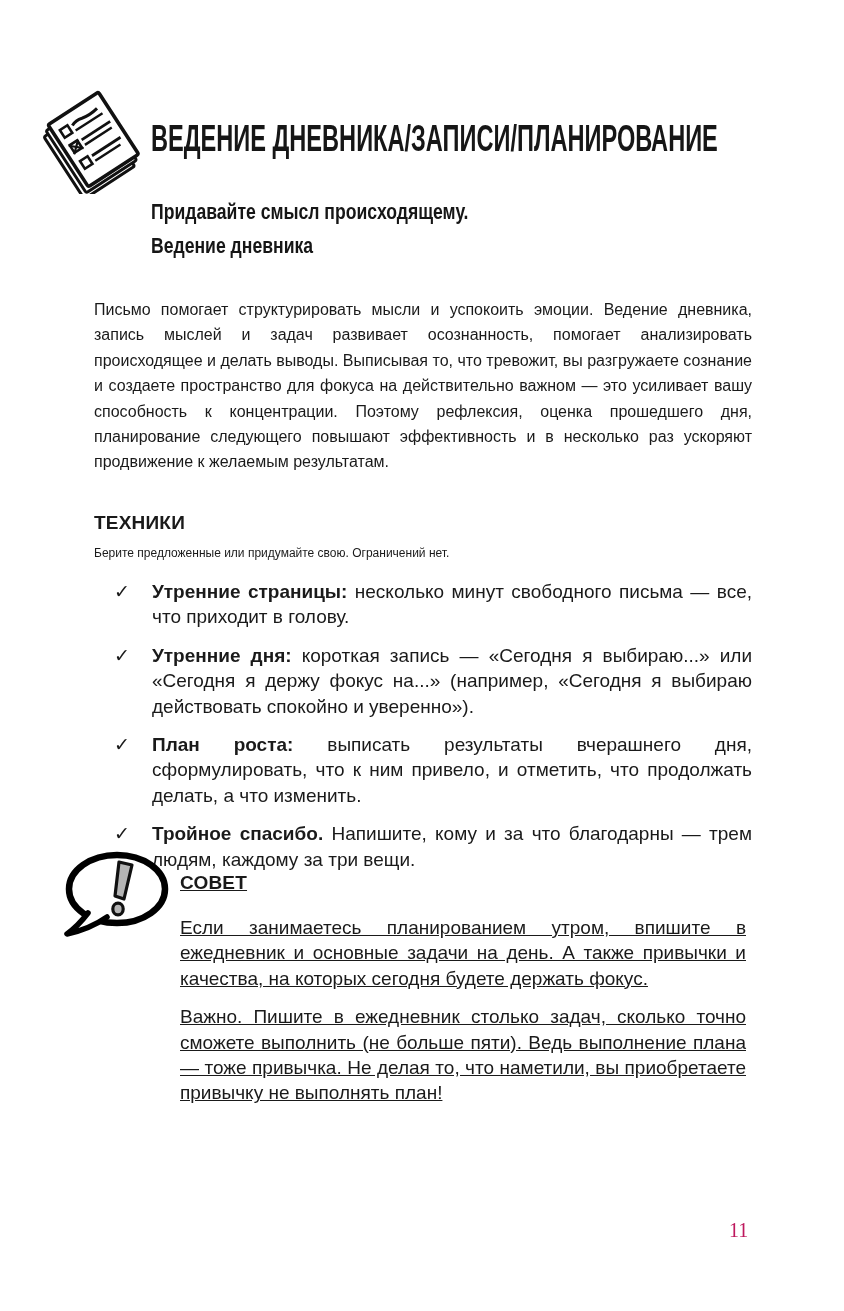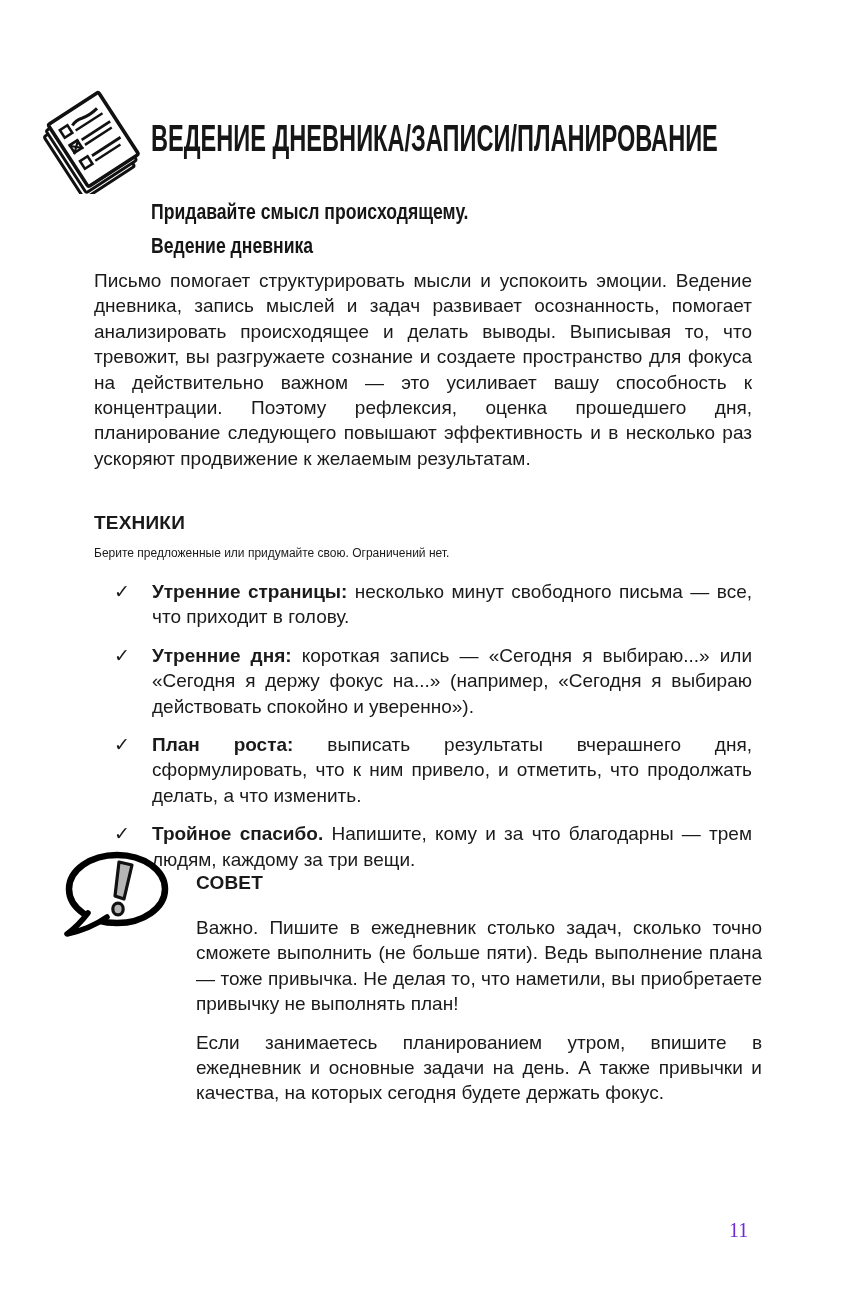--- a/index.html
+++ b/index.html
@@ -31,22 +31,22 @@
   }
   .subtitle {
     position: absolute; left: 151px; top: 195px;
     font-size: 22px; font-weight: 700; line-height: 34px;
     transform: scaleX(0.8); transform-origin: left top;
     white-space: nowrap; color: #161616;
   }
 
   
   .intro {
-    position: absolute; left: 94px; top: 268px; width: 658px;
-    font-size: 19px; line-height: 25.4px;
+    position: absolute; left: 94px; top: 297px; width: 658px;
+    font-size: 16px; line-height: 25.4px;
     text-align: justify;
   }
 
   
   .tech-heading {
     position: absolute; left: 94px; top: 512px;
     font-size: 19px; font-weight: 700; letter-spacing: 0.2px;
   }
   .tech-intro {
     position: absolute; left: 94px; top: 541px; width: 658px;
@@ -68,37 +68,37 @@
     font-weight: 400; font-size: 19px;
   }
   .bullets .b { font-weight: 700; }
 
   
   .advice-icon {
     position: absolute; left: 60px; top: 850px;
     width: 112px; height: 90px;
   }
   .advice {
-    position: absolute; left: 196px; top: 872px; width: 566px;
+    position: absolute; left: 180px; top: 872px; width: 566px; text-decoration: underline;
   }
   .advice-heading {
     font-size: 19px; font-weight: 700; letter-spacing: 0.2px;
     margin: 0 0 21px 0; line-height: 22px;
   }
   .advice p {
     font-size: 19px; line-height: 25.4px;
     text-align: justify;
     margin: 0 0 13px 0;
   }
 
   
   .page-number {
     position: absolute; left: 729px; top: 1219px;
     font-family: "Liberation Serif", "DejaVu Serif", serif;
-    font-size: 20px; color: #6d28d9;
+    font-size: 20px; color: #be185d;
   }
 </style>
 </head>
 <body>
 
 <div class="page">
 
   <div class="chapter-icon">
     <svg width="100" height="112" viewBox="0 0 100 112">
       <g transform="rotate(-33 50 56)">
@@ -162,19 +162,19 @@
     <svg width="112" height="90" viewBox="0 0 112 90">
       <ellipse cx="57" cy="39" rx="48" ry="34" fill="#ffffff" stroke="#000" stroke-width="6.5"></ellipse>
       <path d="M28 63 Q18 76 7 84 Q30 79 47 67" fill="#ffffff" stroke="#000" stroke-width="5.5" stroke-linejoin="round" stroke-linecap="round"></path>
       <path d="M59 12 L72 15 L64 49 L55 46 Z" fill="#b5b5b5" stroke="#111" stroke-width="3.2" stroke-linejoin="round"></path>
       <ellipse cx="58" cy="59" rx="5.2" ry="5.8" fill="#b5b5b5" stroke="#111" stroke-width="3.2"></ellipse>
     </svg>
   </div>
 
   <div class="advice">
     <div class="advice-heading">СОВЕТ</div>
+    <p>Если занимаетесь планированием утром, впишите в ежедневник и основные задачи на день. А также привычки и качества, на которых сегодня будете держать фокус.</p>
     <p>Важно. Пишите в ежедневник столько задач, сколько точно сможете выполнить (не больше пяти). Ведь выполнение плана — тоже привычка. Не делая то, что наметили, вы приобретаете привычку не выполнять план!</p>
-    <p>Если занимаетесь планированием утром, впишите в ежедневник и основные задачи на день. А также привычки и качества, на которых сегодня будете держать фокус.</p>
   </div>
 
   <div class="page-number">11</div>
 
 </div>
 
 </body></html>

